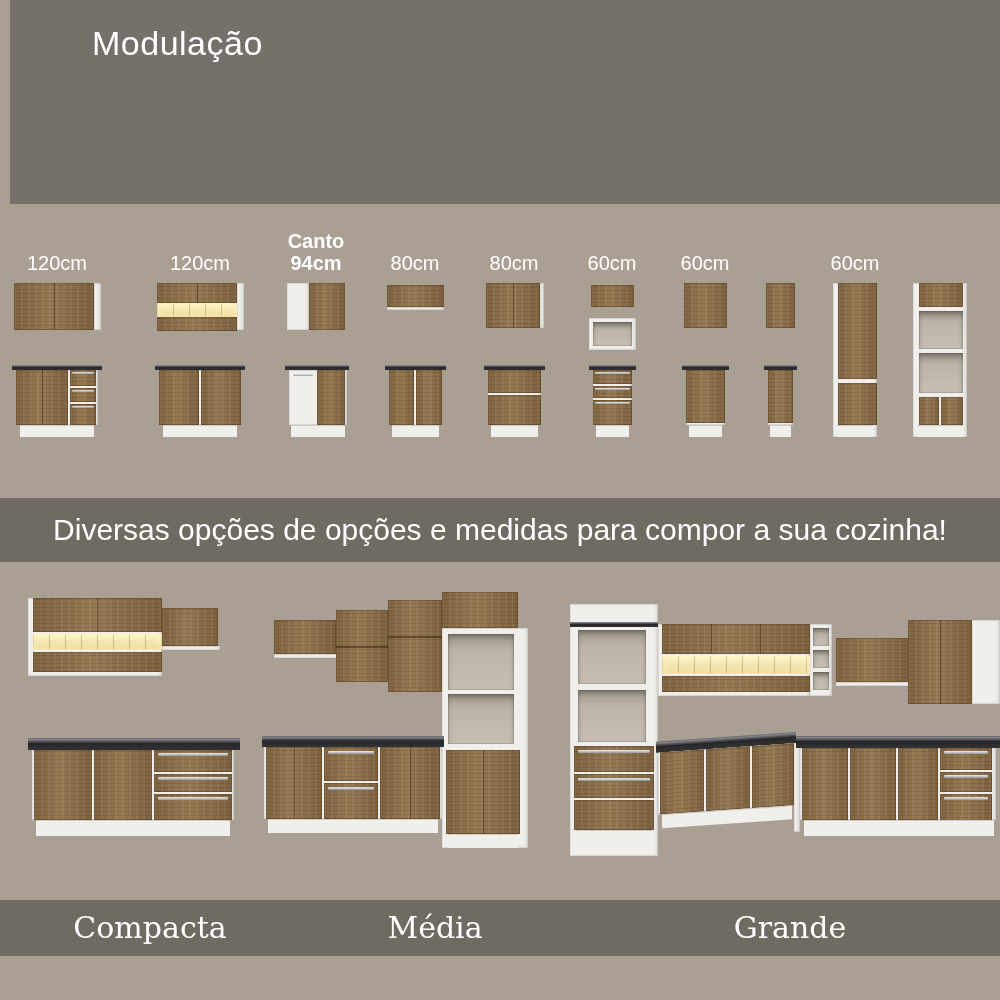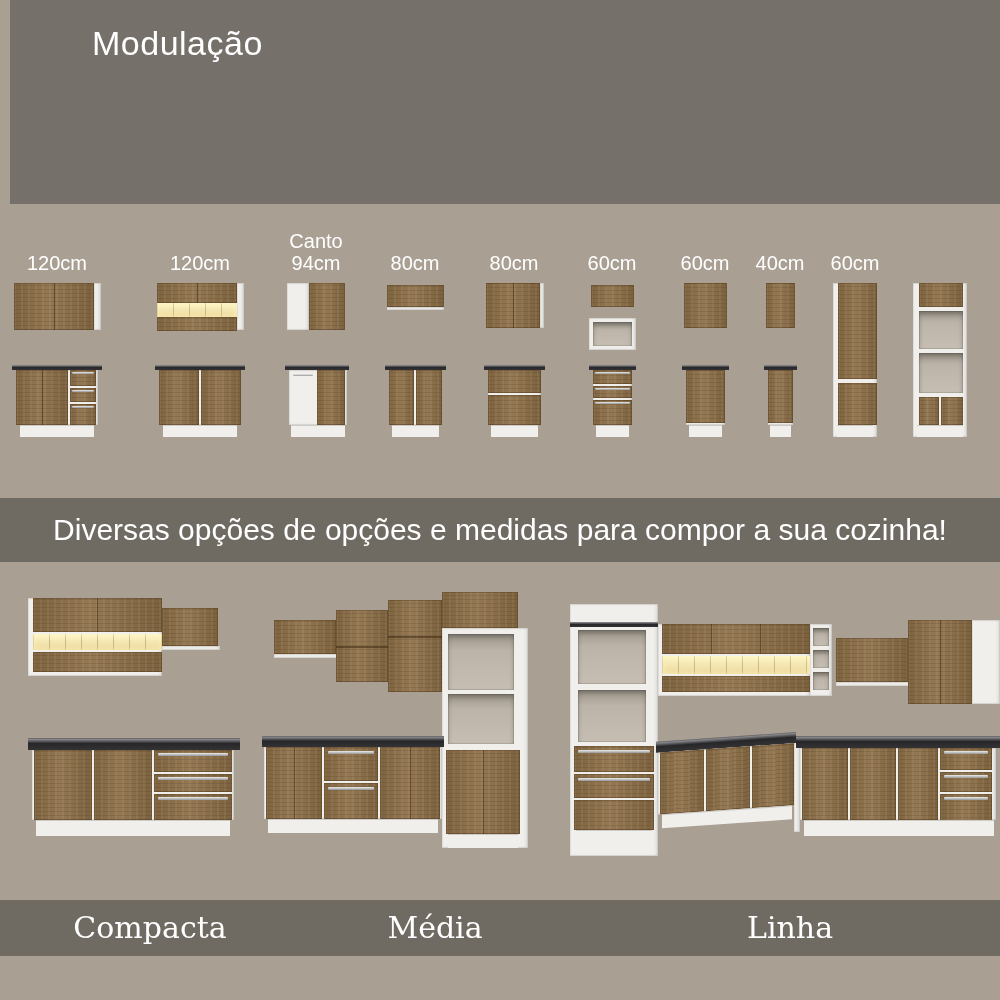--- a/index.html
+++ b/index.html
@@ -85,21 +85,21 @@
         <div class="pt lgt" style="left: 157px; top: 145px; width: 80px; height: 14px;"></div>
         <div class="pt wood" style="left: 157px; top: 159px; width: 80px; height: 14px;"></div>
         <div class="pt wht" style="left: 237px; top: 125px; width: 7px; height: 47px;"></div>
         <div class="pt ctr" style="left: 155px; top: 207px; width: 90px; height: 5px;"></div>
         <div class="pt wht" style="left: 159px; top: 212px; width: 82px; height: 55px;"></div>
         <div class="pt wood" style="left: 159px; top: 212px; width: 40px; height: 55px;"></div>
         <div class="pt wood" style="left: 201px; top: 212px; width: 40px; height: 55px;"></div>
         <div class="pt pl" style="left: 163px; top: 267px; width: 74px; height: 12px;"></div>
       </div>
       <div class="grp">
-        <div class="mlabel" style="left: 268px;">
+        <div class="mlabel" style="left: 268px; font-weight: bold;">
           <span>Canto</span>
           <span>94cm</span>
         </div>
         <div class="pt wht" style="left: 287px; top: 125px; width: 22px; height: 47px;"></div>
         <div class="pt wood" style="left: 309px; top: 125px; width: 36px; height: 47px;"></div>
         <div class="pt ctr" style="left: 285px; top: 207px; width: 64px; height: 5px;"></div>
         <div class="pt wht" style="left: 289px; top: 212px; width: 58px; height: 55px;"></div>
         <div class="pt wood" style="left: 317px; top: 212px; width: 28px; height: 55px;"></div>
         <div class="pt hl" style="left: 293px; top: 216px; width: 20px; height: 2px;"></div>
         <div class="pt pl" style="left: 291px; top: 267px; width: 54px; height: 12px;"></div>
@@ -150,23 +150,20 @@
         <div class="mlabel" style="left: 657px;">
           <span>60cm</span>
         </div>
         <div class="pt wood" style="left: 684px; top: 125px; width: 43px; height: 45px;"></div>
         <div class="pt ctr" style="left: 682px; top: 207px; width: 47px; height: 5px;"></div>
         <div class="pt wht" style="left: 686px; top: 212px; width: 39px; height: 55px;"></div>
         <div class="pt wood" style="left: 686px; top: 212px; width: 39px; height: 53px;"></div>
         <div class="pt pl" style="left: 689px; top: 267px; width: 33px; height: 12px;"></div>
       </div>
       <div class="grp">
-        <div class="mlabel" style="left: 732px;">
-          <span>40cm</span>
-        </div>
         <div class="pt wood" style="left: 766px; top: 125px; width: 29px; height: 45px;"></div>
         <div class="pt ctr" style="left: 764px; top: 207px; width: 33px; height: 5px;"></div>
         <div class="pt wht" style="left: 768px; top: 212px; width: 25px; height: 55px;"></div>
         <div class="pt wood" style="left: 768px; top: 212px; width: 25px; height: 53px;"></div>
         <div class="pt pl" style="left: 770px; top: 267px; width: 21px; height: 12px;"></div>
       </div>
       <div class="grp">
         <div class="mlabel" style="left: 807px;">
           <span>60cm</span>
         </div>
@@ -283,17 +280,17 @@
         <div class="pt hl" style="left: 944px; top: 213px; width: 44px; height: 3px;"></div>
         <div class="pt wood" style="left: 940px; top: 232px; width: 52px; height: 28px;"></div>
         <div class="pt hl" style="left: 944px; top: 235px; width: 44px; height: 3px;"></div>
         <div class="pt pl" style="left: 804px; top: 258px; width: 190px; height: 16px;"></div>
       </div>
     </section>
 
   <footer class="footer">
     <span class="klabel" style="left:435px">Média</span>
     <span class="klabel" style="left:150px">Compacta</span>
-    <span class="klabel" style="left:790px">Linha</span>
+    <span class="klabel" style="left:790px">Grande</span>
   </footer>
 
   <div class="bottomstrip"></div>
 </div>
 
 </body></html>

